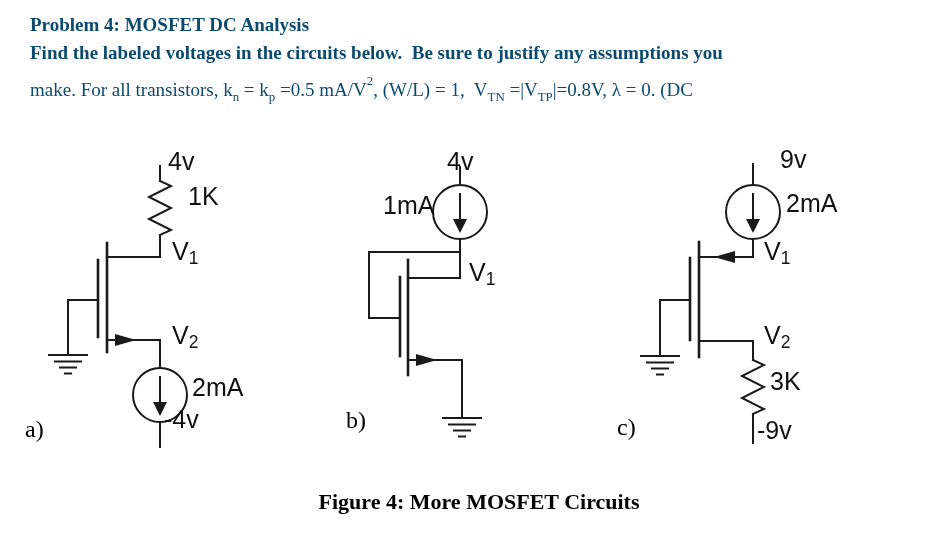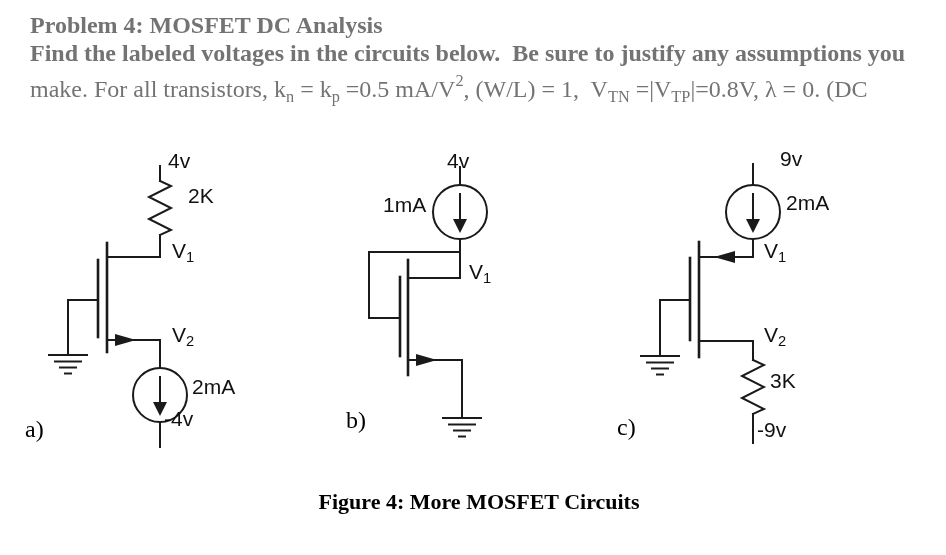--- a/index.html
+++ b/index.html
@@ -1,22 +1,22 @@
 <!DOCTYPE html>
 <html><head>
 <meta charset="utf-8">
 <style>
   html,body{margin:0;padding:0;background:#ffffff;}
   .page{position:relative;width:946px;height:555px;background:#ffffff;overflow:hidden;
         font-family:"Liberation Serif", serif;color:#000;}
-  .textline{position:absolute;left:30px;font-size:24px;line-height:28px;white-space:pre;color:#737373;}
+  .textline{position:absolute;left:30px;font-size:19px;line-height:28px;white-space:pre;color:#0c4a6e;}
   .bold{font-weight:bold;}
   .textline sub{font-size:68%;vertical-align:-18%;letter-spacing:0;}
   .textline sup{font-size:68%;vertical-align:38%;}
-  .clabel{position:absolute;font-family:"Liberation Sans", sans-serif;font-size:21px;
+  .clabel{position:absolute;font-family:"Liberation Sans", sans-serif;font-size:25px;
           line-height:22px;color:#111;white-space:pre;}
   .clabel sub{font-size:70%;vertical-align:-20%;}
   .circlabel{position:absolute;font-family:"Liberation Serif", serif;font-size:24px;color:#000;}
   .caption{position:absolute;left:6px;top:489px;width:946px;text-align:center;
            font-size:22px;font-weight:bold;color:#000;}
   svg.schem{position:absolute;left:0;top:0;}
   svg.schem *{vector-effect:non-scaling-stroke;}
 </style>
 </head>
 <body>
@@ -102,21 +102,21 @@
           <path d="M652,368.5 H668"></path>
           <path d="M657,374.5 H663"></path>
       </g>
       <path d="M753,341 V360"></path>
       <polyline points="753,360 764,365 742,376 764,387 742,398 764,409 753,414"></polyline>
       <path d="M753,414 V443"></path>
     </g>
   </svg>
 
   <div class="clabel" style="left:168px;top:150px;">4v</div>
-  <div class="clabel" style="left:188px;top:185px;">2K</div>
+  <div class="clabel" style="left:188px;top:185px;">1K</div>
   <div class="clabel" style="left:172px;top:240px;">V<sub>1</sub></div>
   <div class="clabel" style="left:172px;top:324px;">V<sub>2</sub></div>
   <div class="clabel" style="left:192px;top:376px;">2mA</div>
   <div class="clabel" style="left:164px;top:408px;">-4v</div>
   <div class="circlabel" style="left:25px;top:416px;">a)</div>
 
   <div class="clabel" style="left:447px;top:150px;">4v</div>
   <div class="clabel" style="left:383px;top:194px;">1mA</div>
   <div class="clabel" style="left:469px;top:261px;">V<sub>1</sub></div>
   <div class="circlabel" style="left:346px;top:407px;">b)</div>

